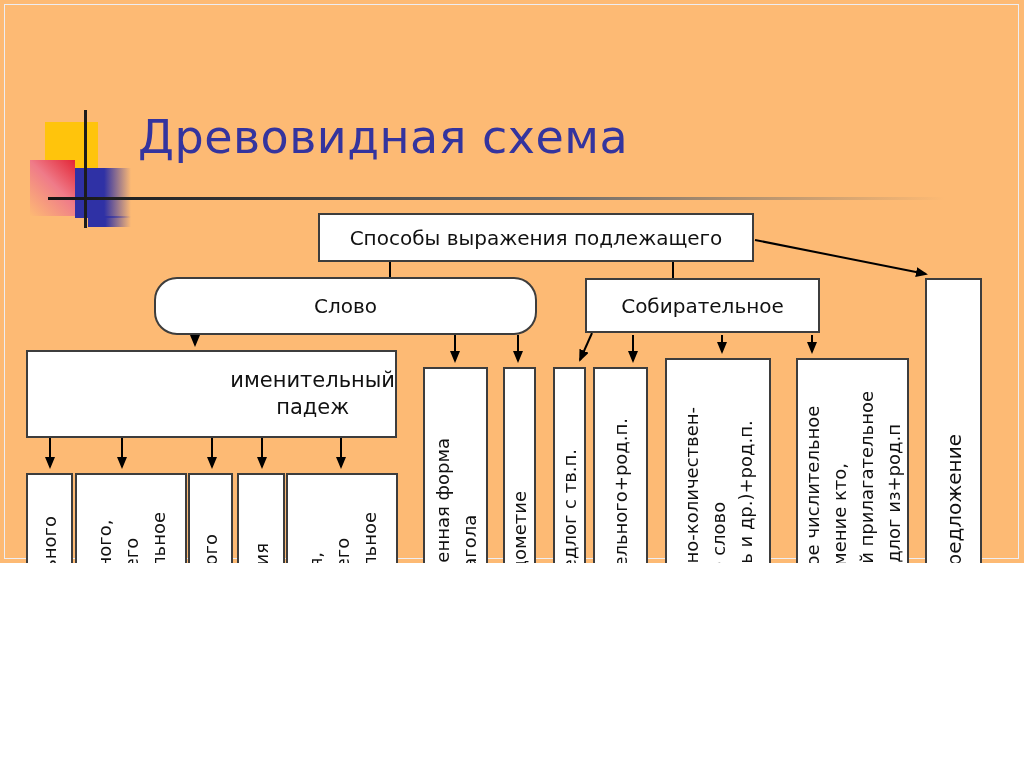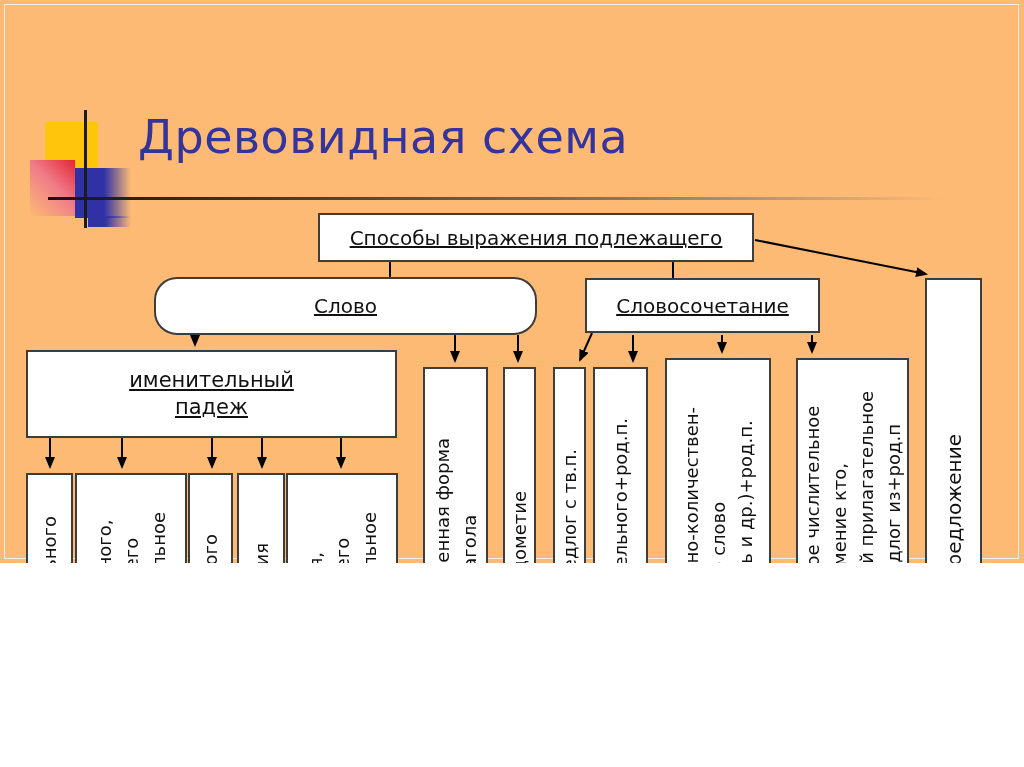--- a/index.html
+++ b/index.html
@@ -26,22 +26,22 @@
   .page-title{
     position:absolute;left:138px;top:110px;width:640px;
     font-size:46px;letter-spacing:0.5px;color:#34349E;white-space:nowrap;
   }
   
   .node{
     position:absolute;box-sizing:border-box;border:2px solid #3d3d3d;background:#fff;
     display:flex;align-items:center;justify-content:center;text-align:center;
   }
   .node .txt{white-space:pre-line;line-height:1.3;}
-  .hbox{font-size:20px;text-decoration:underline;}
-  .imen{font-size:21px;}
+  .hbox{font-size:20px;}
+  .imen{font-size:21px;justify-content:flex-end;}
   .vbox .txt{
     writing-mode:vertical-rl;transform:rotate(180deg);
     font-size:18px;line-height:1.5;text-align:center;
   }
   .vbox-big .txt{font-size:20px;}
   svg.connectors{position:absolute;left:0;top:0;pointer-events:none;}
 </style>
 </head>
 <body>
 
@@ -84,21 +84,21 @@
 
   <div class="node hbox" style="left:318px;top:213px;width:436px;height:49px;">
     <span class="txt">Способы выражения подлежащего</span>
   </div>
 
   <div class="node hbox" style="left:154px;top:277px;width:383px;height:58px;border-radius:23px;">
     <span class="txt">Слово</span>
   </div>
 
   <div class="node hbox" style="left:585px;top:278px;width:235px;height:55px;">
-    <span class="txt">Словосочетание</span>
+    <span class="txt">Собирательное</span>
   </div>
 
   <div class="node hbox imen" style="left:26px;top:350px;width:371px;height:88px;">
     <span class="txt">именительный
 падеж</span>
   </div>
 
   <div class="node vbox" style="left:26px;top:473px;width:47px;height:264px;">
     <span class="txt">существительного</span>
   </div>

